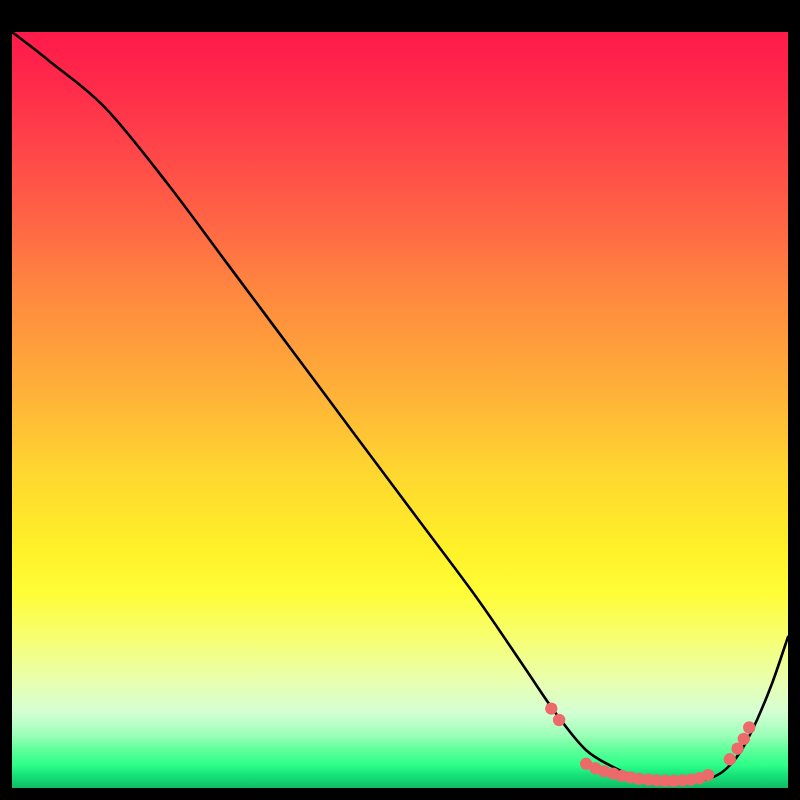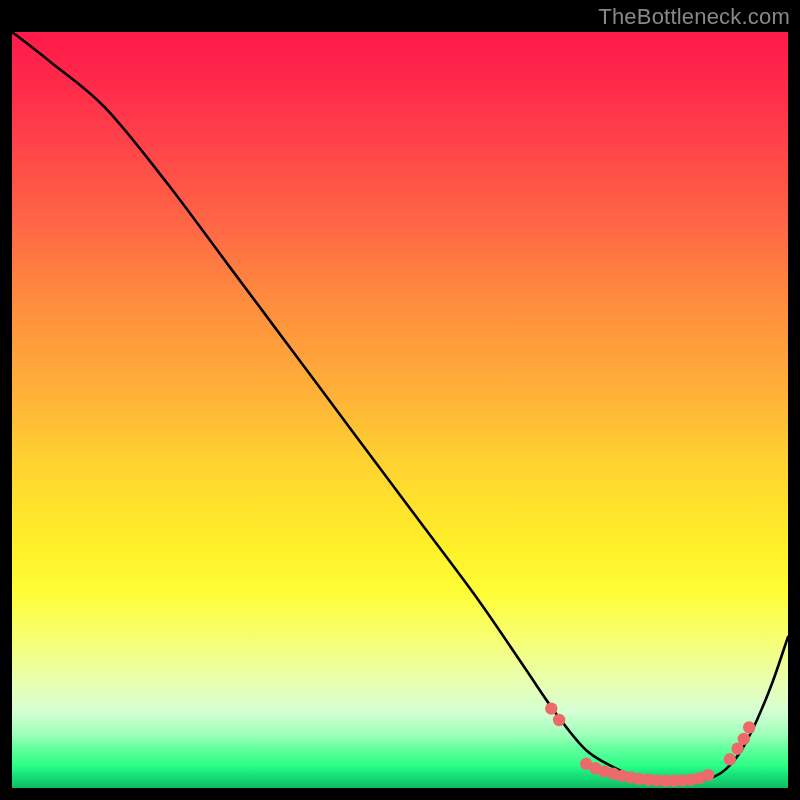--- a/index.html
+++ b/index.html
@@ -59,21 +59,20 @@
     top: 0;
     width: 776px;
     height: 756px;
     overflow: visible;
   }
 </style>
 </head>
 <body>
 <div class="wrap">
 
-  <div class="attribution">TheBottleneck.com</div>
 
   <div class="plot">
     <svg class="curve" viewBox="0 0 776 756" preserveAspectRatio="none">
       <path id="curve-path" fill="none" stroke="#000000" stroke-width="2.6" stroke-linecap="round" stroke-linejoin="round" d="M 0.0 0.0 C 6.5 5.0, 23.3 17.6, 38.8 30.2 C 54.3 42.8, 73.7 55.4, 93.1 75.6 C 112.5 95.8, 134.5 124.7, 155.2 151.2 C 175.9 177.7, 196.6 206.6, 217.3 234.4 C 238.0 262.1, 258.7 289.8, 279.4 317.5 C 300.1 345.2, 320.7 373.0, 341.4 400.7 C 362.1 428.4, 382.8 456.1, 403.5 483.8 C 424.2 511.6, 447.5 541.8, 465.6 567.0 C 483.7 592.2, 499.2 616.1, 512.2 635.0 C 525.1 653.9, 532.9 666.5, 543.2 680.4 C 553.5 694.3, 563.9 708.8, 574.2 718.2 C 584.6 727.7, 597.5 732.8, 605.3 737.1 C 613.0 741.4, 615.6 742.1, 620.8 743.9 C 626.0 745.7, 631.1 746.8, 636.3 747.7 C 641.5 748.6, 646.7 748.9, 651.8 749.2 C 657.0 749.4, 662.2 749.3, 667.4 749.2 C 672.5 749.1, 677.7 748.9, 682.9 748.4 C 688.1 747.9, 693.2 748.1, 698.4 746.2 C 703.6 744.3, 708.7 741.8, 713.9 737.1 C 719.1 732.4, 724.3 726.4, 729.4 718.2 C 734.6 710.0, 739.8 699.3, 745.0 688.0 C 750.1 676.6, 755.3 664.0, 760.5 650.2 C 765.7 636.3, 773.4 612.4, 776.0 604.8"></path>
       <g id="markers">
           <circle cx="539.3" cy="676.6" r="6.2" fill="#ec6a6a" stroke="#c94f4f" stroke-width="0"></circle>
           <circle cx="547.1" cy="688.0" r="6.2" fill="#ec6a6a" stroke="#c94f4f" stroke-width="0"></circle>
           <circle cx="574.2" cy="731.8" r="6.2" fill="#ec6a6a" stroke="#c94f4f" stroke-width="0"></circle>
           <circle cx="583.6" cy="736.3" r="6.2" fill="#ec6a6a" stroke="#c94f4f" stroke-width="0"></circle>
           <circle cx="592.1" cy="739.4" r="6.2" fill="#ec6a6a" stroke="#c94f4f" stroke-width="0"></circle>

